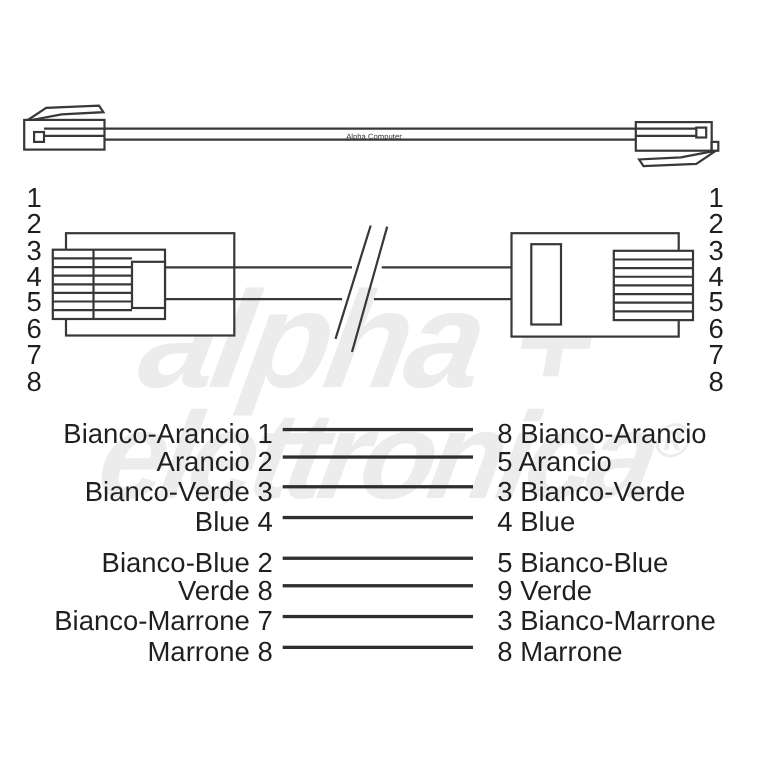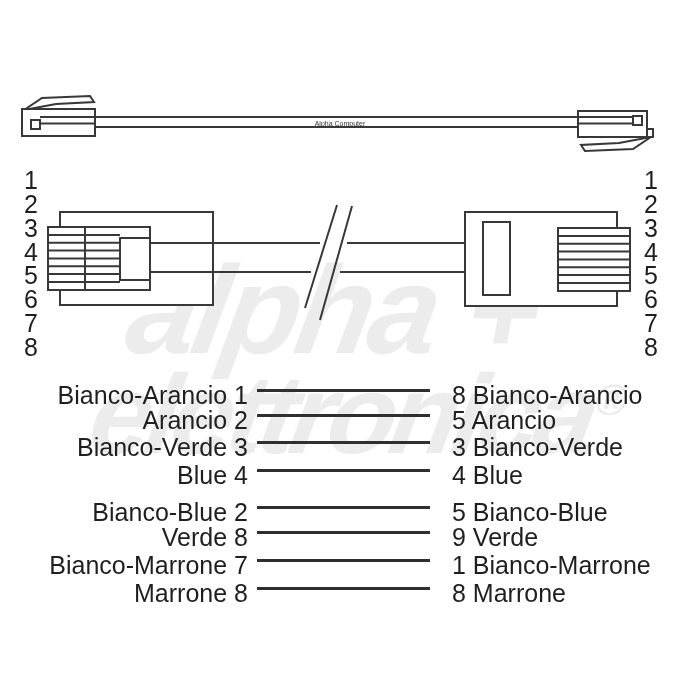--- a/index.html
+++ b/index.html
@@ -127,20 +127,20 @@
     <div class="row-label l" style="top:497px">Bianco-Blue 2</div>
     <div class="conn-line" style="top:506px"></div>
     <div class="row-label r" style="top:497px">5 Bianco-Blue</div>
 
     <div class="row-label l" style="top:522px">Verde 8</div>
     <div class="conn-line" style="top:531px"></div>
     <div class="row-label r" style="top:522px">9 Verde</div>
 
     <div class="row-label l" style="top:550px">Bianco-Marrone 7</div>
     <div class="conn-line" style="top:559px"></div>
-    <div class="row-label r" style="top:550px">1 Bianco-Marrone</div>
+    <div class="row-label r" style="top:550px">3 Bianco-Marrone</div>
 
     <div class="row-label l" style="top:578px">Marrone 8</div>
     <div class="conn-line" style="top:587px"></div>
     <div class="row-label r" style="top:578px">8 Marrone</div>
   </div>
 
 </div>
 
 </body></html>

